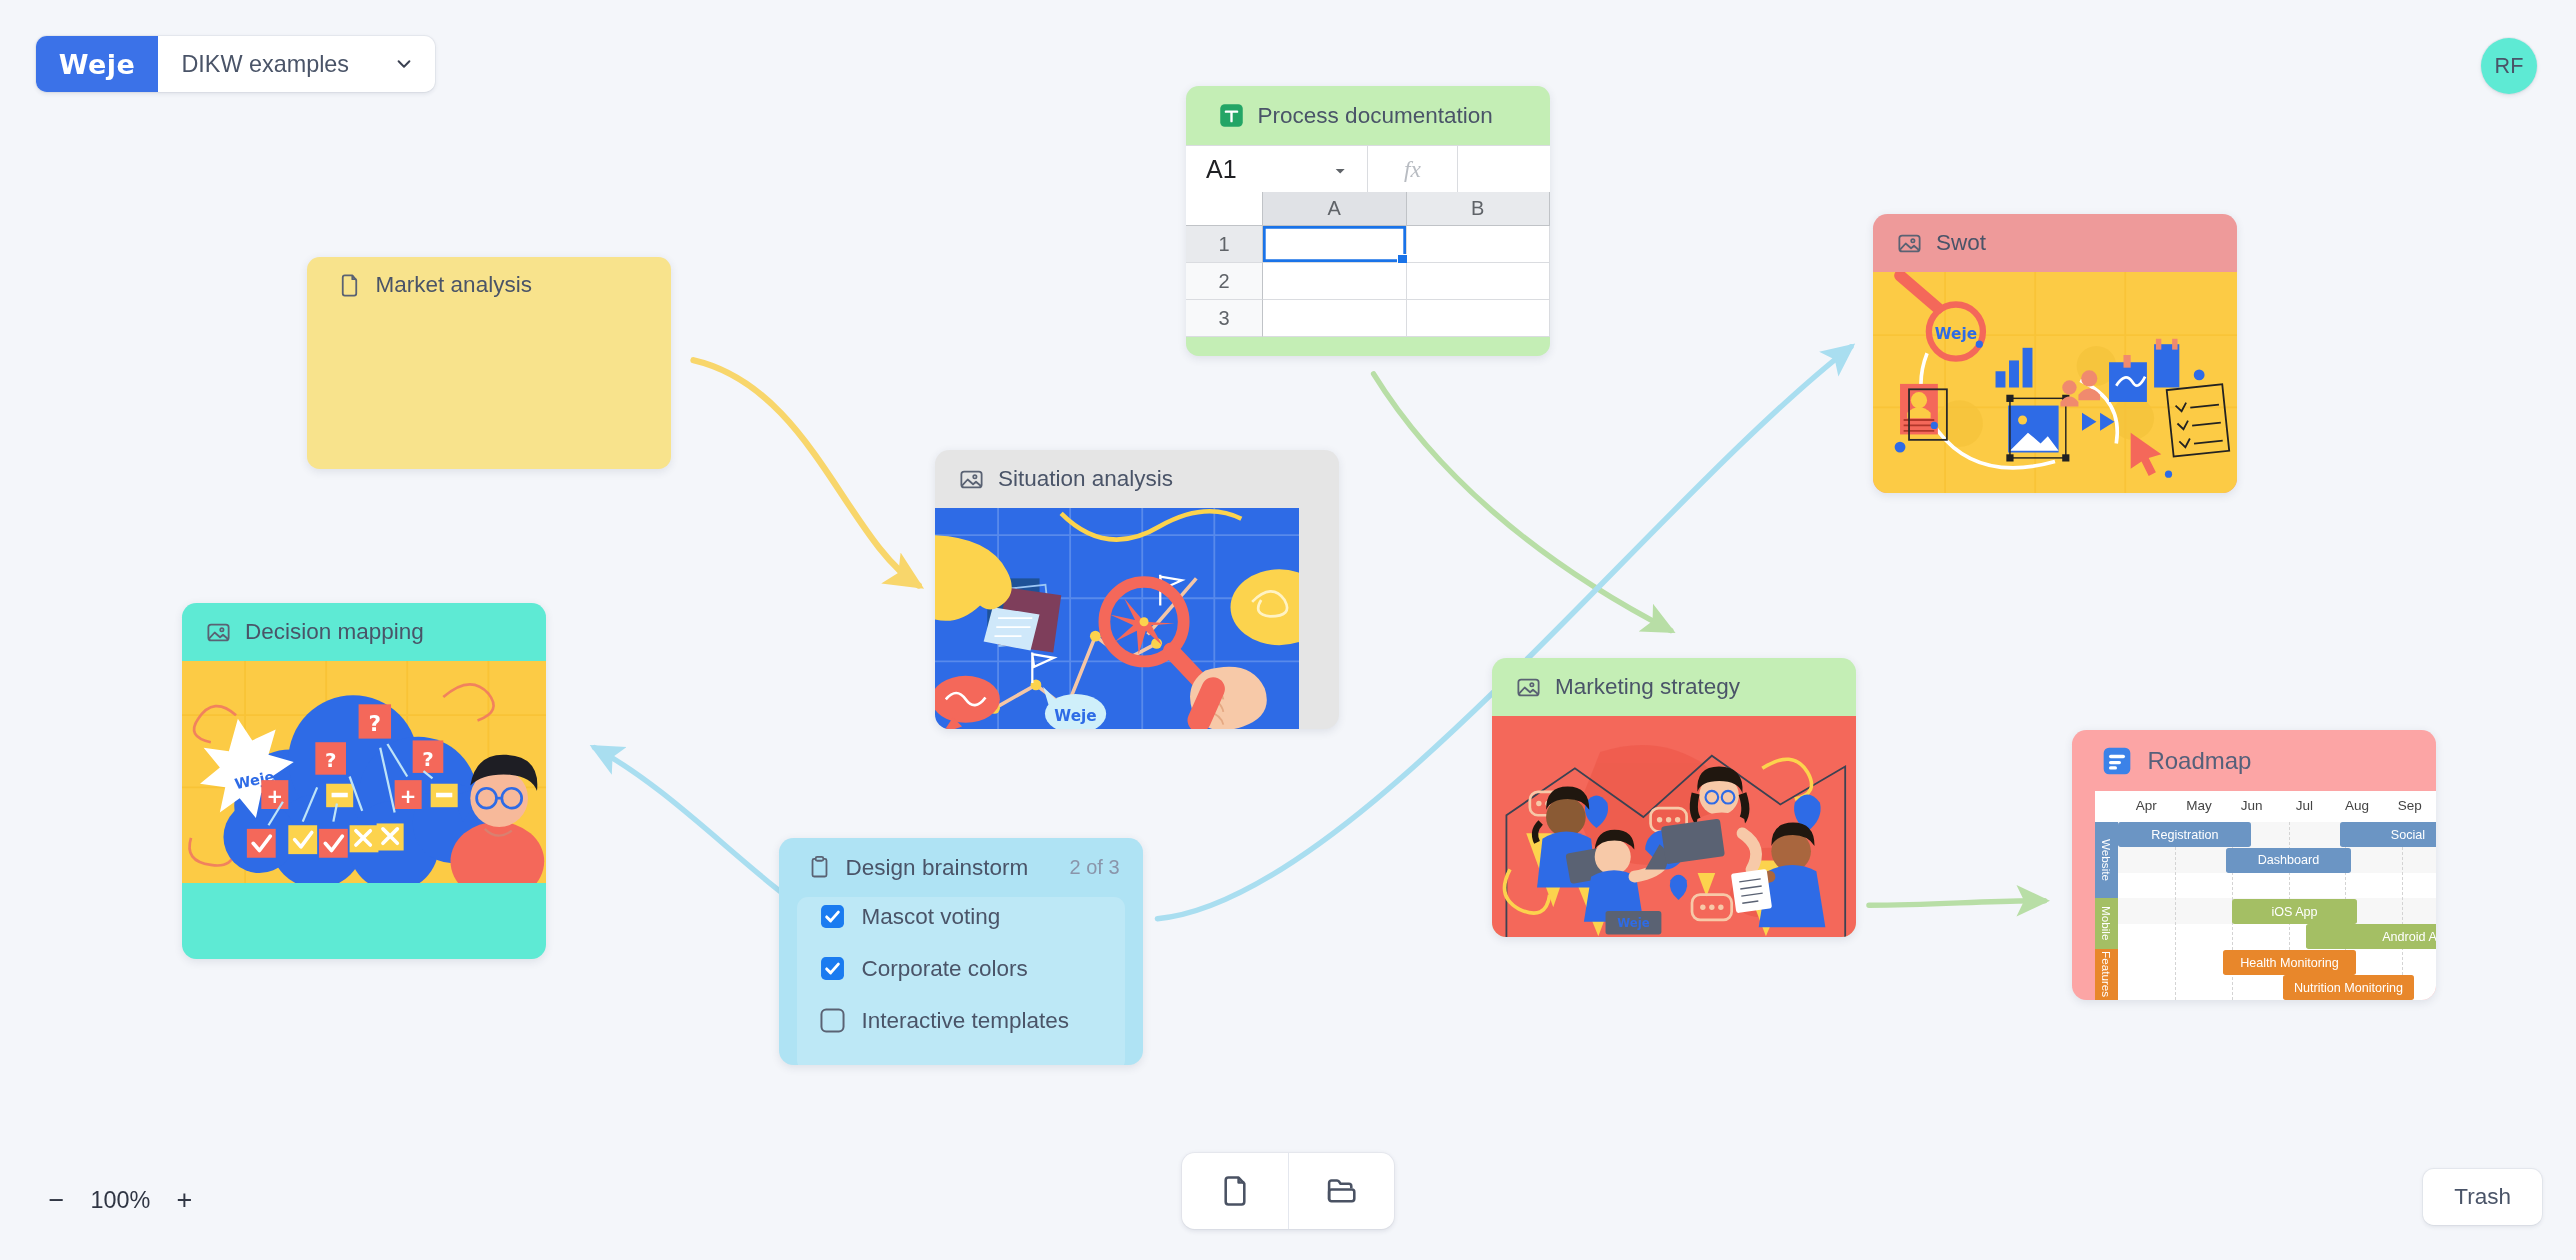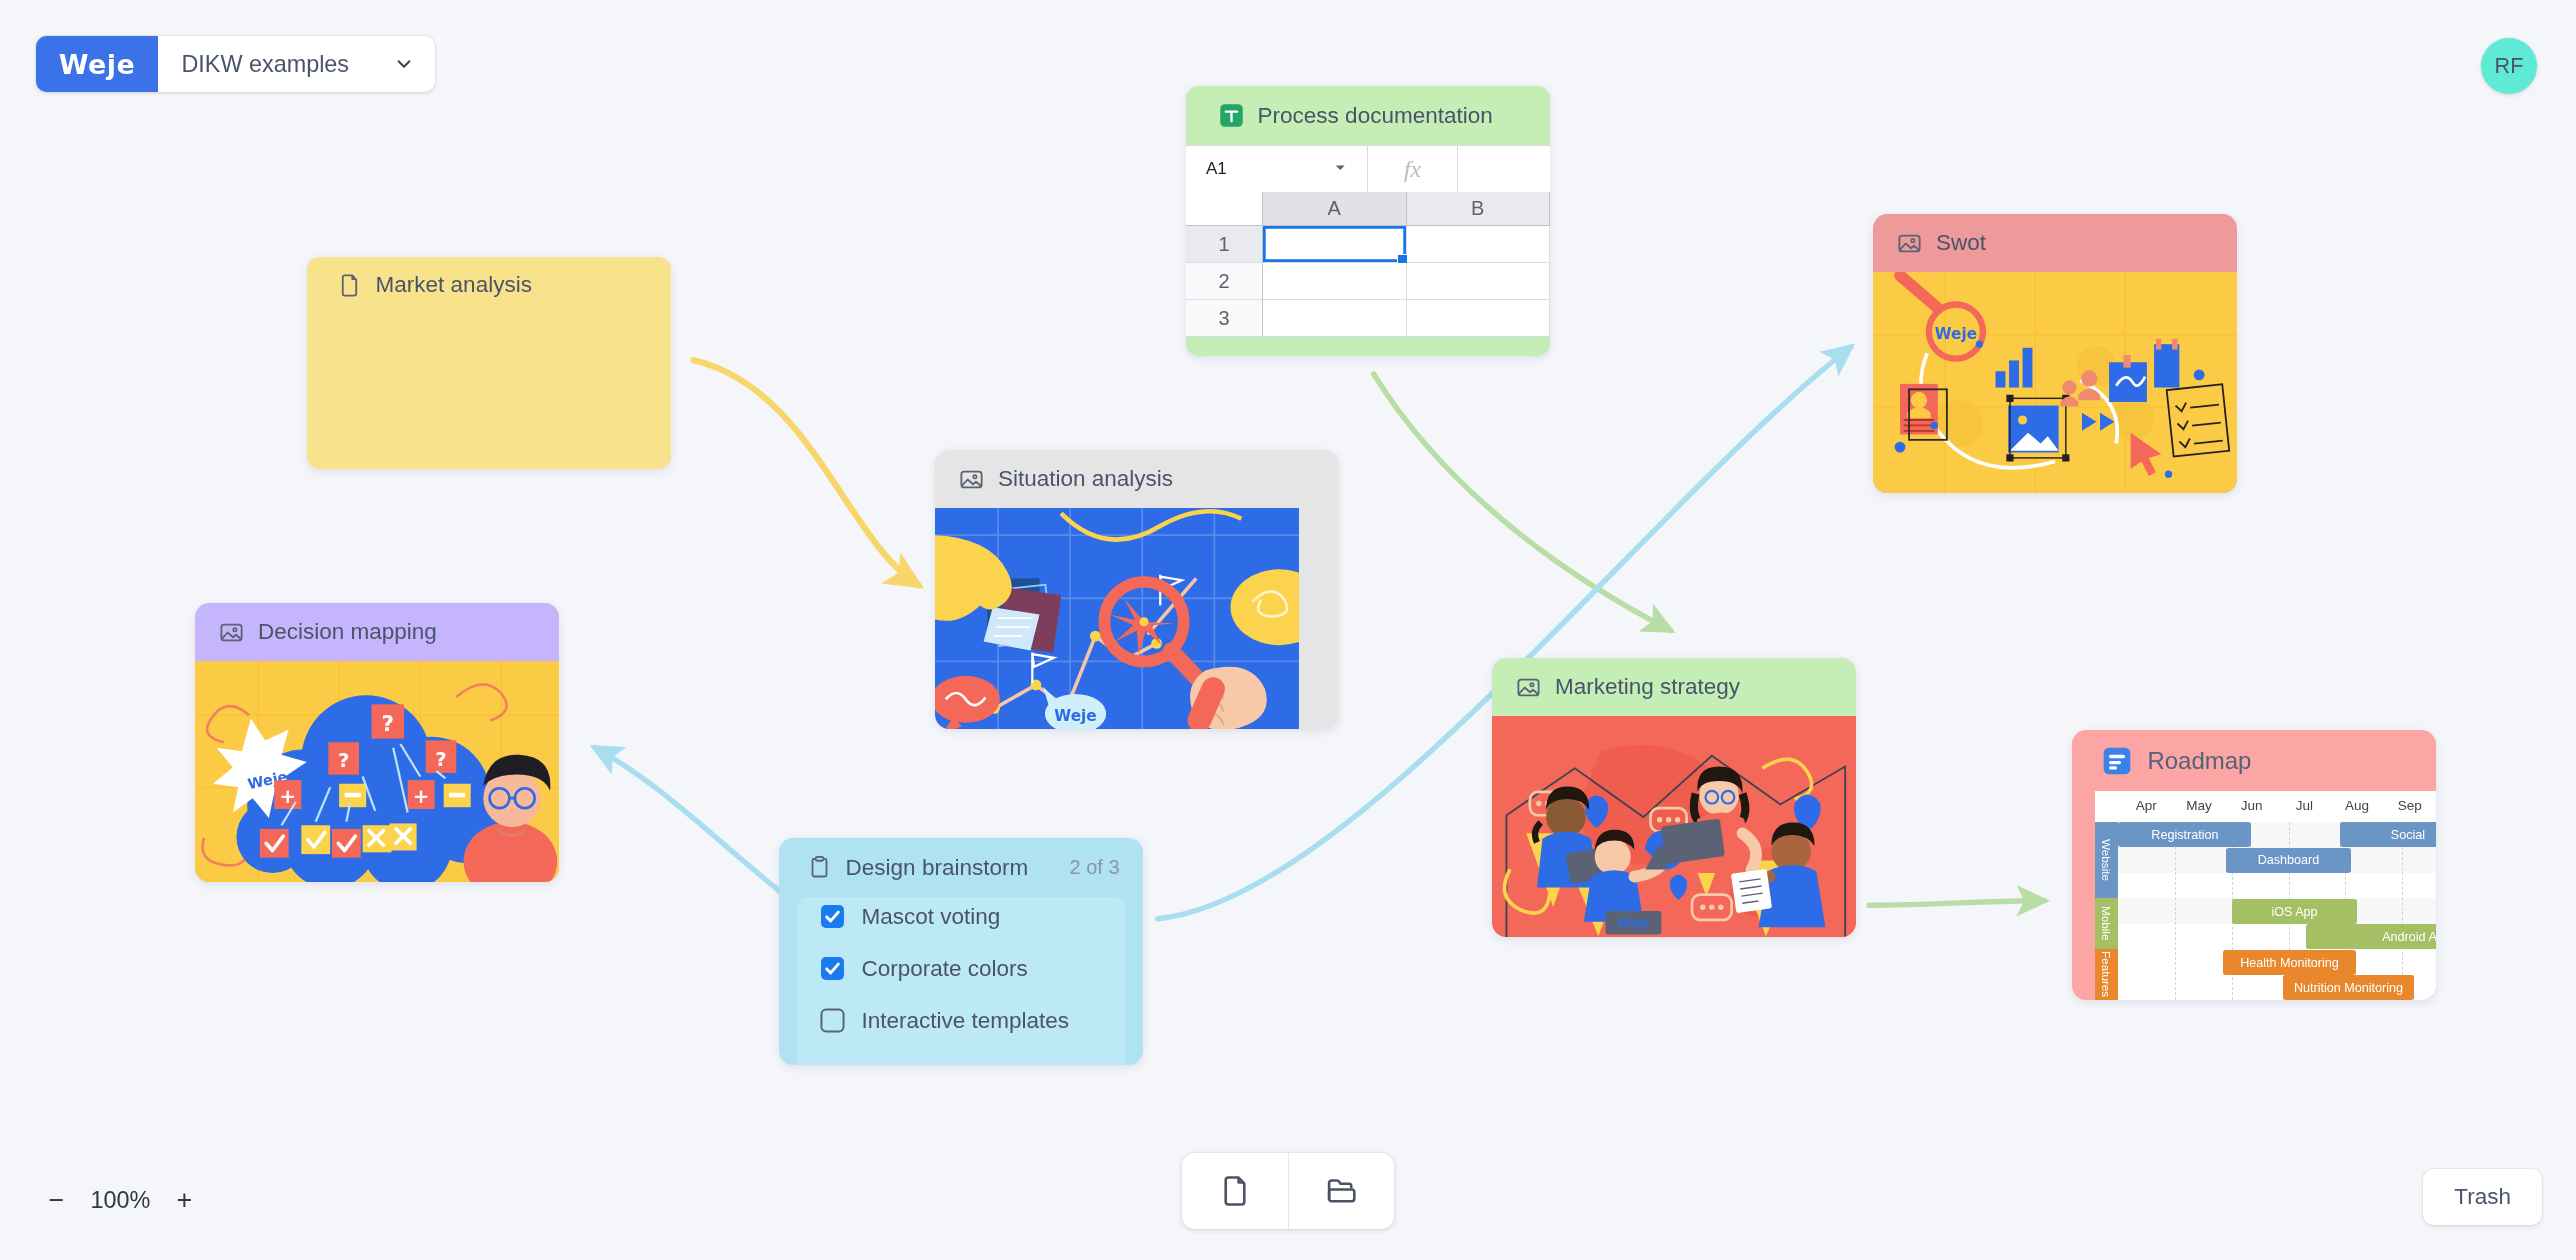--- a/index.html
+++ b/index.html
@@ -80,36 +80,36 @@
     border-radius: 10.8px; padding: 7.2px 0 10.8px 0;
   }
   .check-row { display: flex; gap: 16px; height: 52px; padding-left: 23.4px; }
   .check-label { font-size: 22.5px; color: #4A5468; }
   .cbox { width: 25px; height: 25px; border-radius: 5.4px; flex: none; display:block; }
 
   
   .imgcard .card-head { height: 58px; }
   .art { width: 100%; flex: 1 1 auto; position: relative; overflow: hidden; display:block; }
 
-  #card-decision { left: 195px; top: 603px; width: 364px; height: 279px; background: #c4b5fd; }
+  #card-decision { left: 182px; top: 603px; width: 364px; height: 356px; background: #5eead4; }
   #card-situation { left: 935px; top: 450px; width: 404px; height: 279px; background: #e5e5e5; }
   #card-swot { left: 1873px; top: 214px; width: 364px; height: 279px; background: #EE9A9A; }
   #card-marketing { left: 1492px; top: 658px; width: 364px; height: 279px; background: #C4EEB5; }
 
   
   #card-sheet { left: 1186px; top: 86px; width: 364px; height: 270px;
     background: #C4EEB5; border-radius: 12.6px; }
   #card-sheet .card-head { height: 59px; padding-left: 32px; }
   .sheet-toolbar {
     display: flex; align-items: stretch; height: 47px;
     background: #fff; border-top: 0.9px solid #DADCE0;
   }
   .namebox {
     width: 182px; display: flex; align-items: center; padding-left: 20px;
-    font-size: 17px; color: #202124; border-right: 0.9px solid #DADCE0; position: relative;
+    font-size: 25px; color: #202124; border-right: 0.9px solid #DADCE0; position: relative;
   }
   .namebox .dd { position: absolute; right: 20px; top: 50%; transform: translateY(-50%); }
   .fxbox { width: 90px; display: flex; align-items: center; justify-content: center;
     border-right: 0.9px solid #DADCE0; font-style: italic; font-family: "Liberation Serif", serif;
     font-size: 23.4px; color: #B8BCC2; }
   .fxrest { flex: 1; }
   .sheet-grid { background: #fff; }
   .srow { display: flex; height: 37px; }
   .srow.hdr { height: 34px; }
   .corner { width: 77px; background: #fff; border-right: 1.8px solid #C0C3C7;

